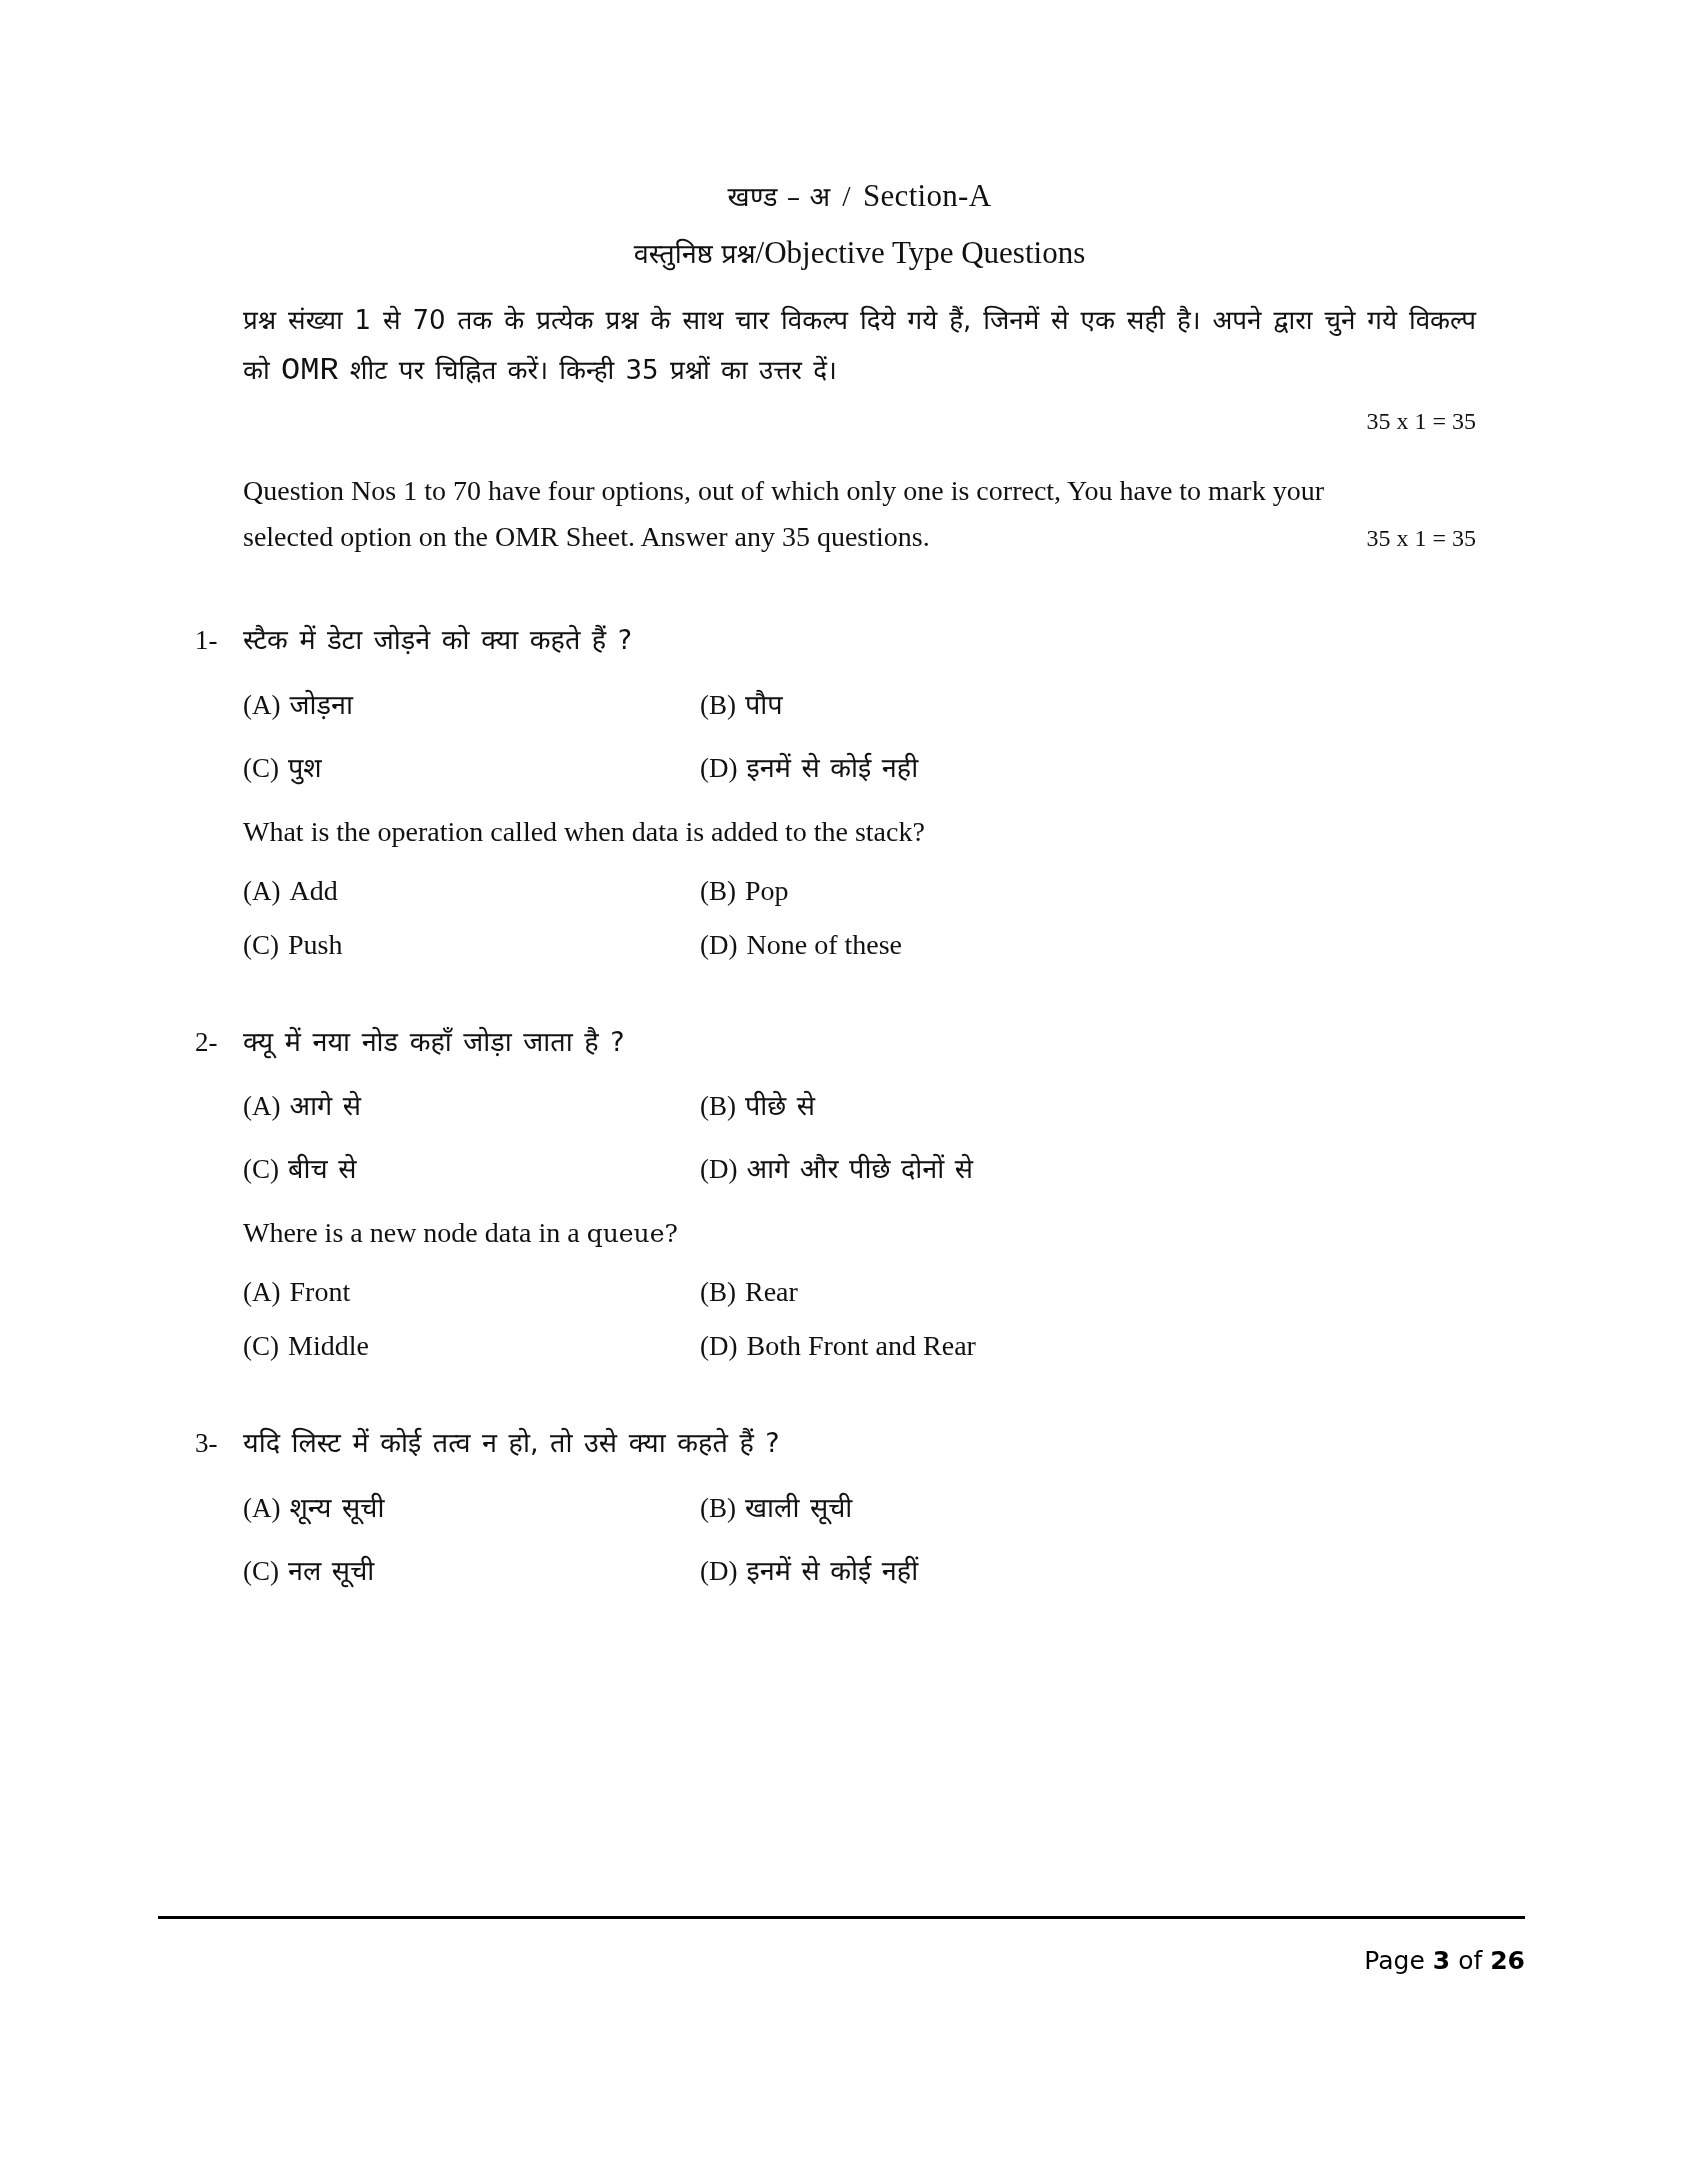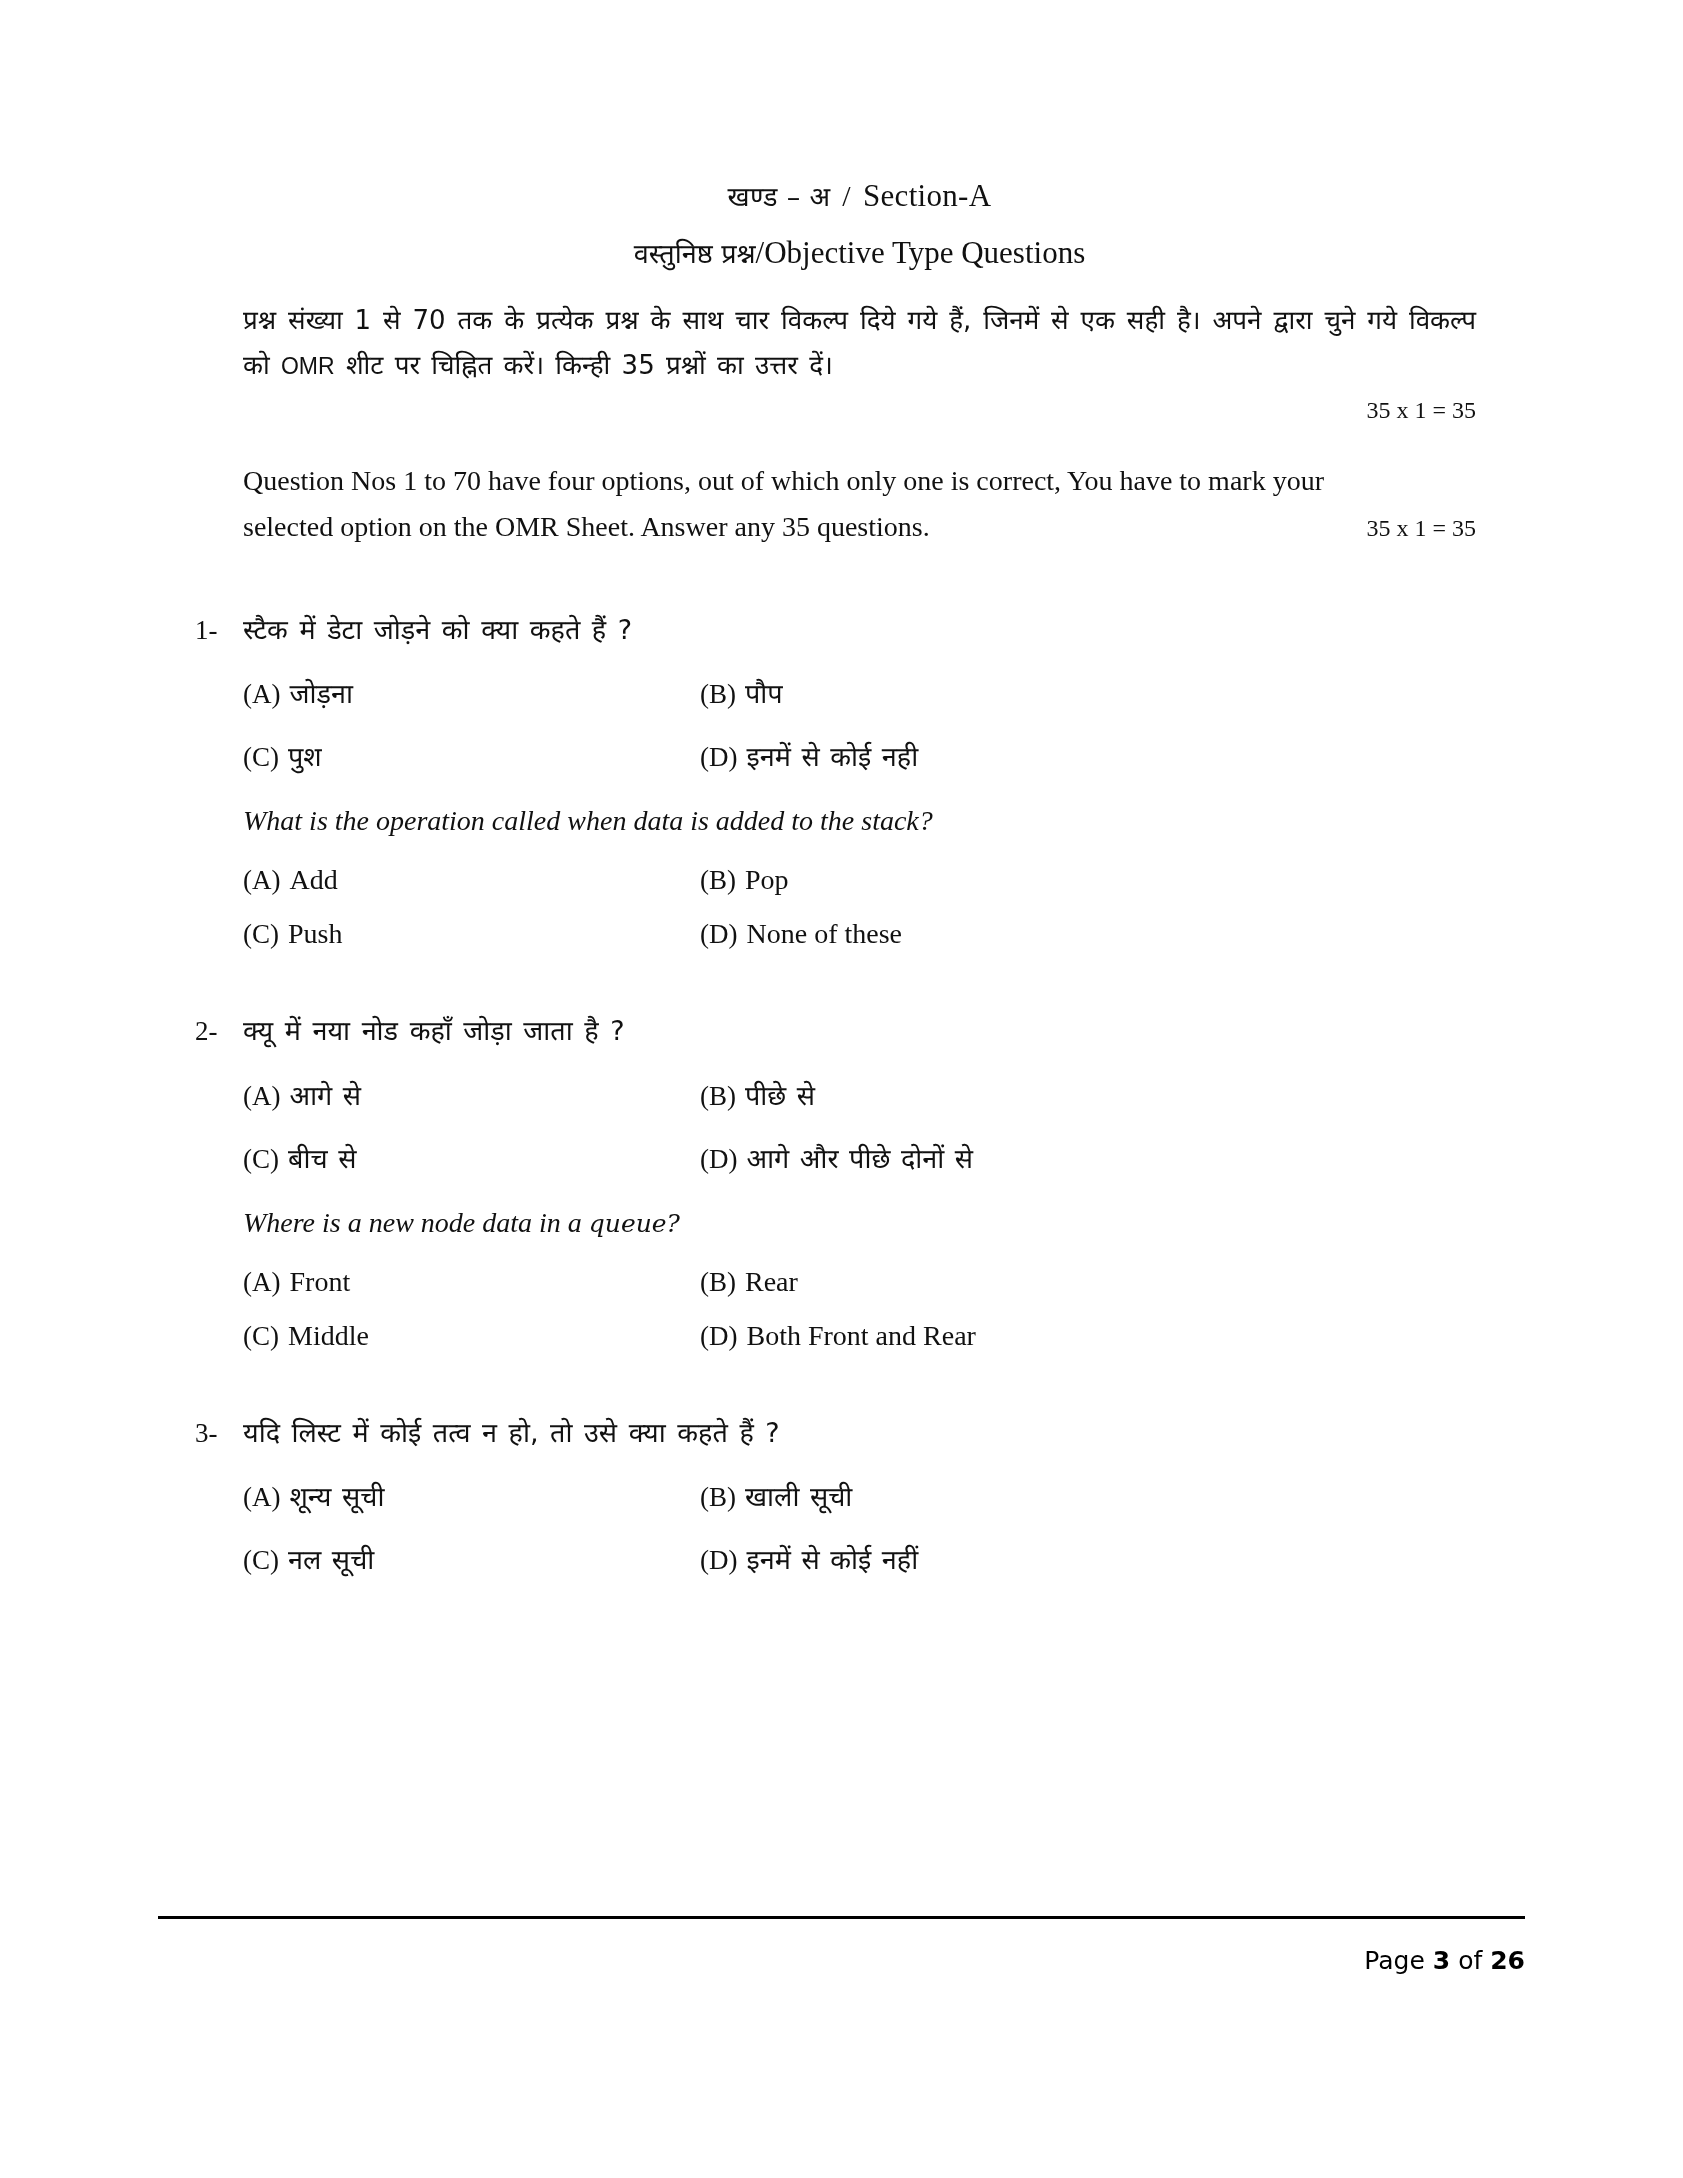--- a/index.html
+++ b/index.html
@@ -68,22 +68,22 @@
   .instr-hi {
     font-family: "DejaVu Sans", sans-serif;
     font-size: 26px;
     line-height: 1.72;
     text-align: justify;
     text-justify: inter-word;
     margin: 0;
     word-spacing: 3px;
   }
   .instr-hi .eng {
-    font-family: Liberation Sans, sans-serif;
-    font-size: 23px;
+    font-family: Liberation Mono, monospace;
+    font-size: 32px;
   }
   .instr-hi-last {
     display: flex;
     justify-content: space-between;
     align-items: baseline;
     font-family: "DejaVu Sans", sans-serif;
     font-size: 26px;
     line-height: 1.72;
   }
   .marks {
@@ -156,21 +156,20 @@
   .opt-text-en {
     font-family: "Liberation Serif", serif;
     font-size: 28px;
   }
 
   .q-text-en {
     font-family: "Liberation Serif", serif;
     font-size: 28px;
     line-height: 1.5;
     margin-top: 19px;
-    font-style: italic;
   }
   .q-text-en .small-word {
     font-family: "DejaVu Serif", serif;
     font-size: 25px;
   }
   .options-en { margin-top: 22px; }
   .options-en .opt-row { margin-bottom: 22px; }
 
   
   .footer {

